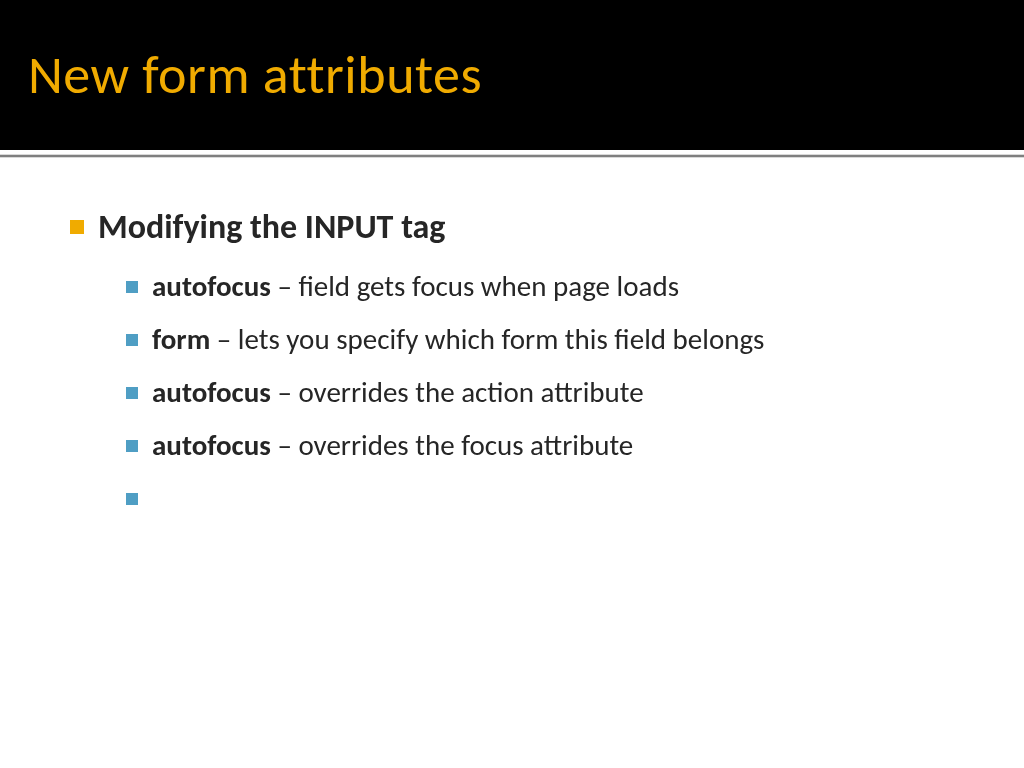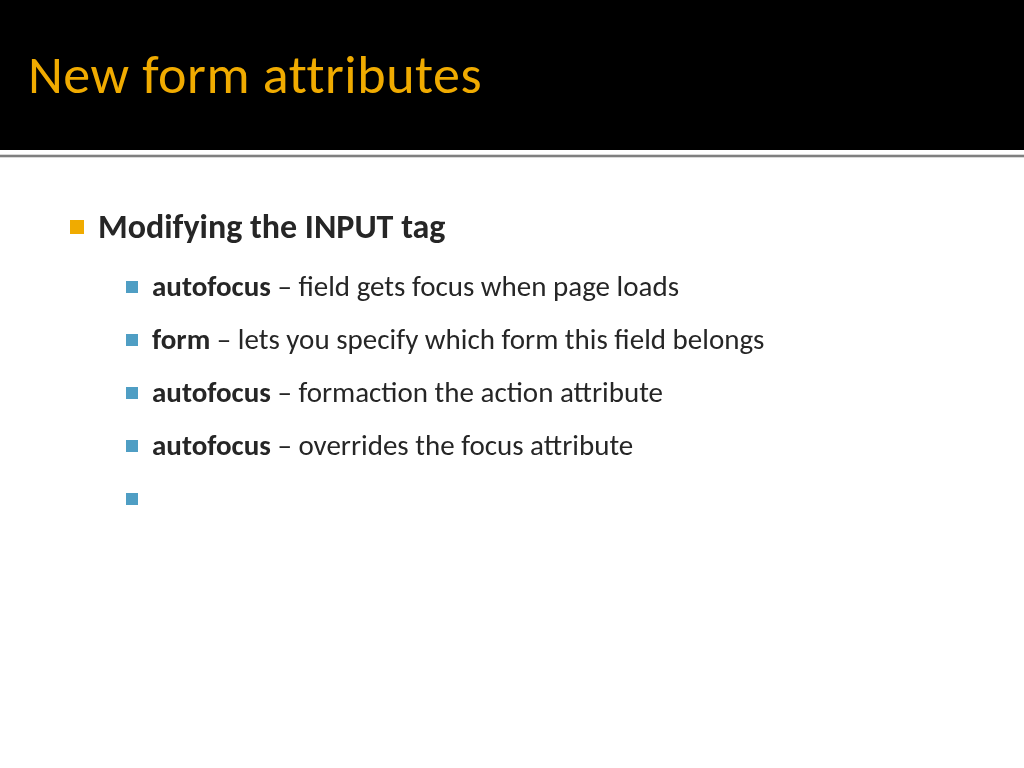--- a/index.html
+++ b/index.html
@@ -117,21 +117,21 @@
       <div class="l2">
         <div class="bullet"></div>
         <div class="text">
           <span class="term">form</span><span> – </span><span>lets you specify which form this field belongs</span>
         </div>
       </div>
 
       <div class="l2">
         <div class="bullet"></div>
         <div class="text">
-          <span class="term">autofocus</span><span> – </span><span>formaction the action attribute</span>
+          <span class="term">autofocus</span><span> – </span><span>overrides the action attribute</span>
         </div>
       </div>
 
       <div class="l2">
         <div class="bullet"></div>
         <div class="text">
           <span class="term">autofocus</span><span> – </span><span>overrides the focus attribute</span>
         </div>
       </div>
 

